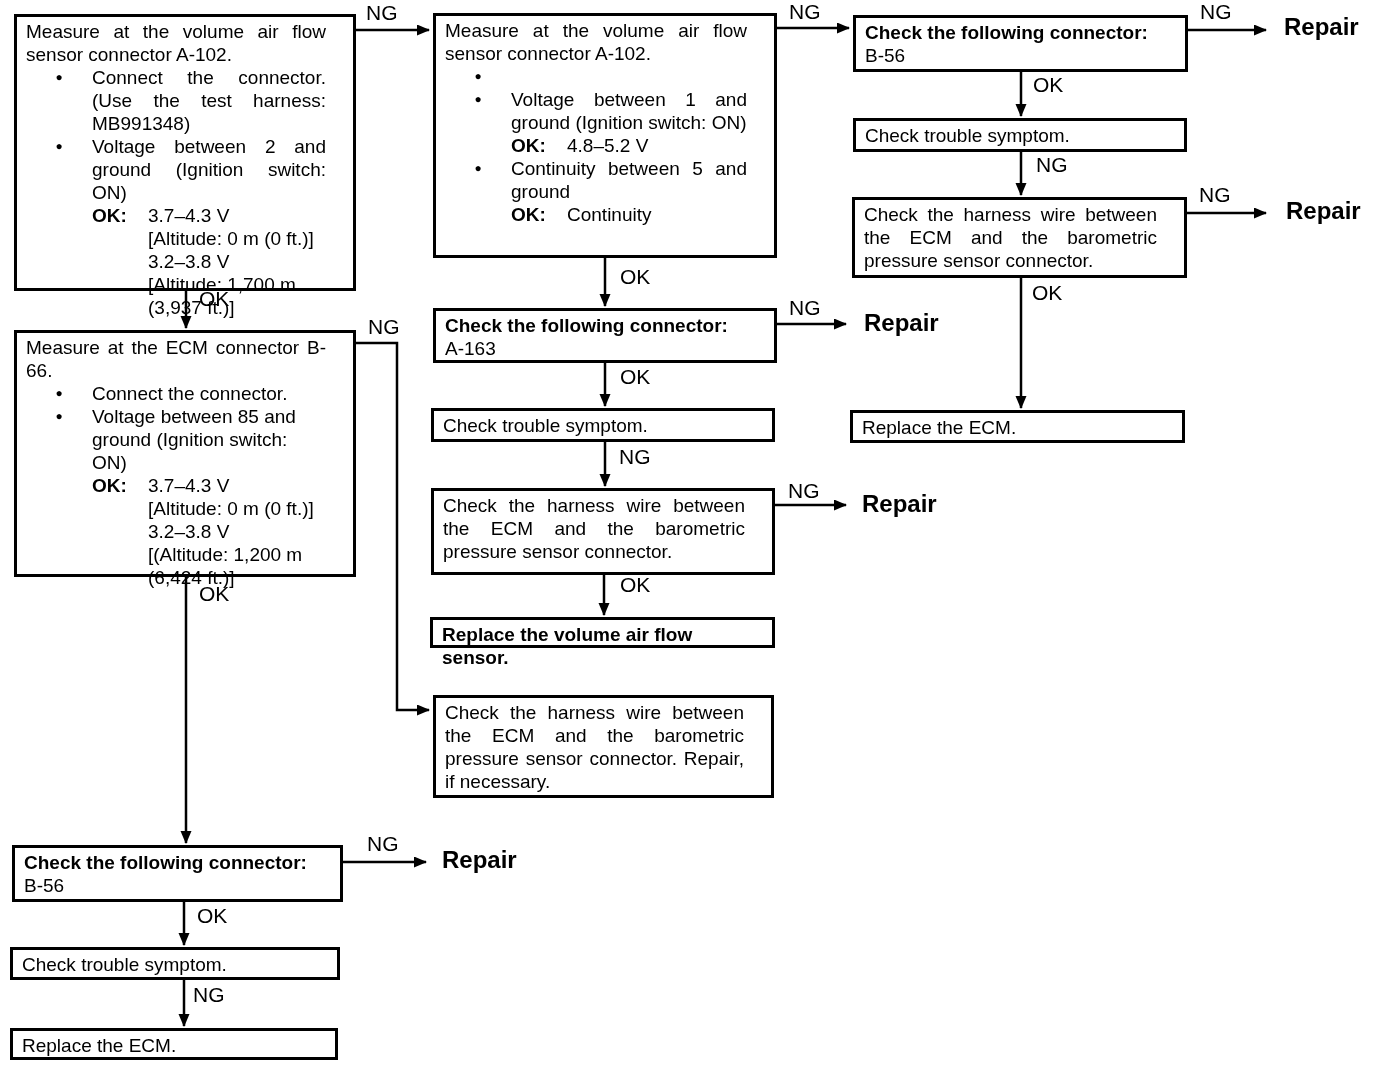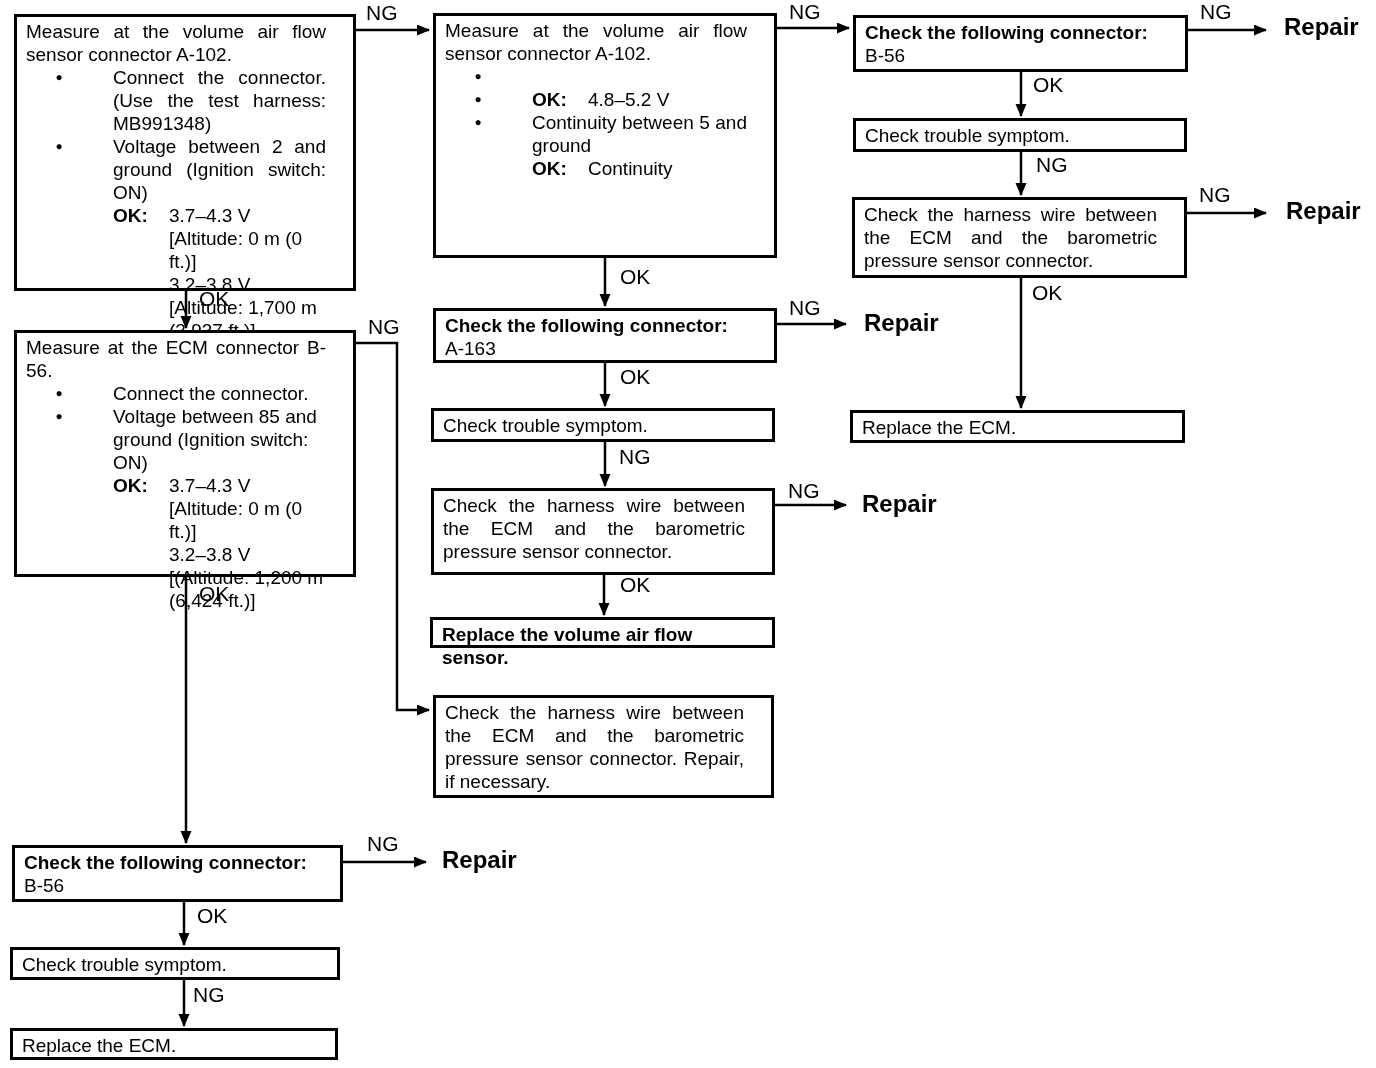--- a/index.html
+++ b/index.html
@@ -19,21 +19,21 @@
     position:absolute;
     box-sizing:border-box;
     border:3px solid #000;
     background:#fff;
     padding:3px 27px 4px 9px;
   }
   .jtext { text-align:justify; }
   .title { font-weight:bold; }
   .brow { display:flex; }
   .dot { flex:0 0 66px; text-align:center; font-size:12px; }
-  .bcontent { flex:1;margin-left:21px; }
+  .bcontent { flex:1; }
   .spec { display:flex; }
   .okl { flex:0 0 56px; font-weight:bold; }
   .vals { flex:1; }
   .lbl { position:absolute; font-size:21px; line-height:22px; white-space:nowrap; }
   .repair { position:absolute; font-size:24px; line-height:22px; font-weight:bold; white-space:nowrap; }
 </style>
 </head>
 <body>
 
 <div id="canvas">
@@ -85,21 +85,21 @@
             <div>[Altitude: 0 m (0 ft.)]</div>
             <div>3.2–3.8 V</div>
             <div>[Altitude: 1,700 m (3,937 ft.)]</div>
           </div>
         </div>
       </div>
     </div>
   </div>
 
   <div class="box" style="left:14px; top:330px; width:342px; height:247px;">
-    <div class="jtext">Measure at the ECM connector B-56.</div>
+    <div class="jtext">Measure at the ECM connector B-66.</div>
     <div class="brow">
       <span class="dot">●</span>
       <div class="bcontent">Connect the connector.</div>
     </div>
     <div class="brow">
       <span class="dot">●</span>
       <div class="bcontent">
         <div>Voltage between 85 and ground (Ignition switch: ON)</div>
         <div class="spec">
           <span class="okl">OK:</span>
@@ -128,20 +128,21 @@
   </div>
 
   <div class="box" style="left:433px; top:13px; width:344px; height:245px;">
     <div class="jtext">Measure at the volume air flow sensor connector A-102.</div>
     <div class="brow">
       <span class="dot">●</span>
     </div>
     <div class="brow">
       <span class="dot">●</span>
       <div class="bcontent">
+        <div class="jtext">Voltage between 1 and ground (Ignition switch: ON)</div>
         <div class="spec">
           <span class="okl">OK:</span>
           <div class="vals">4.8–5.2 V</div>
         </div>
       </div>
     </div>
     <div class="brow">
       <span class="dot">●</span>
       <div class="bcontent">
         <div class="jtext">Continuity between 5 and ground</div>

